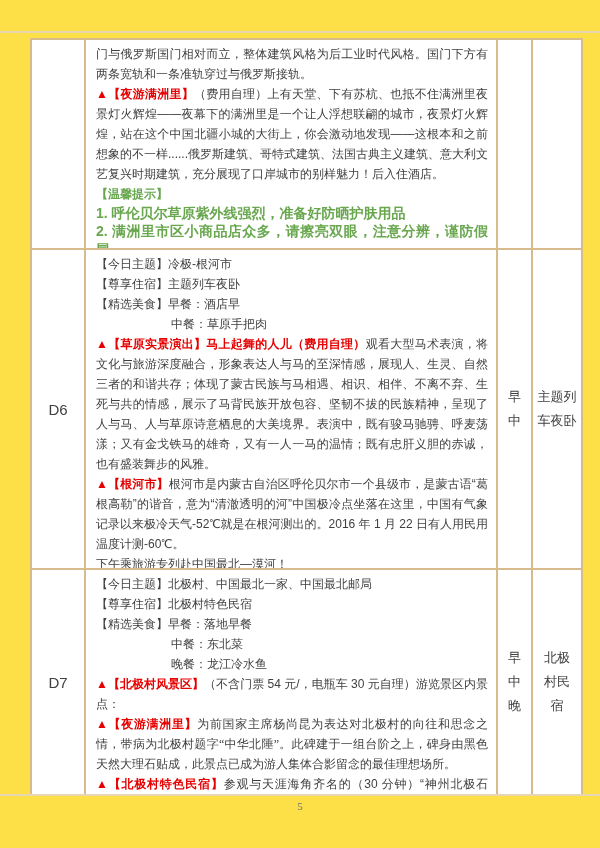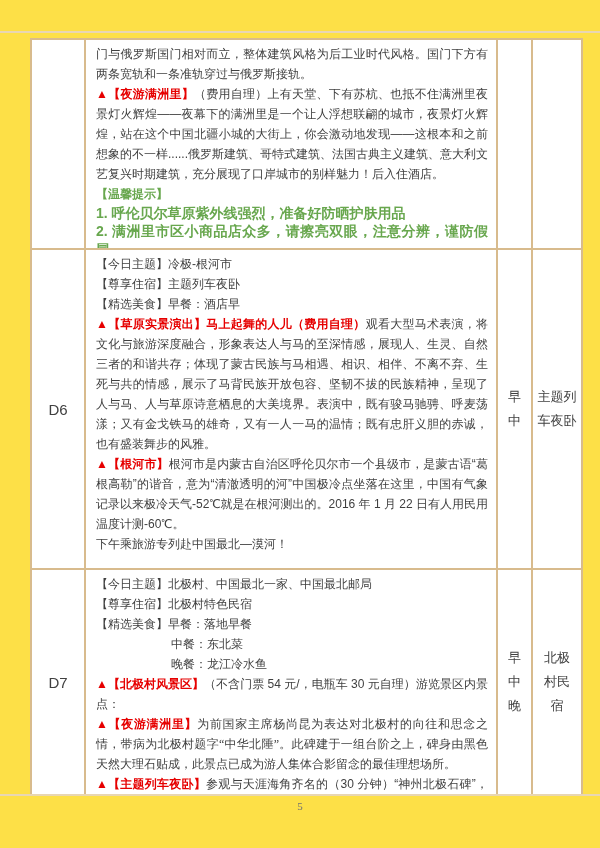--- a/index.html
+++ b/index.html
@@ -52,20 +52,21 @@
         </div>
       <div class="cell meals-cell"></div>
       <div class="cell stay-cell"></div>
     </div>
     <div class="row row-1">
       <div class="cell day-cell">D6</div>
       <div class="cell content-cell">
           <p class="p"><span>【今日主题】冷极-根河市</span></p>
           <p class="p"><span>【尊享住宿】主题列车夜卧</span></p>
           <p class="p"><span>【精选美食】早餐：酒店早</span></p>
+          <p class="p" style="padding-left: 75px;"><span>中餐：草原手把肉</span></p>
           <p class="p"><span class="s-r">▲【草原实景演出】马上起舞的人儿（费用自理）</span><span>观看大型马术表演，将文化与旅游深度融合，形象表达人与马的至深情感，展现人、生灵、自然三者的和谐共存；体现了蒙古民族与马相遇、相识、相伴、不离不弃、生死与共的情感，展示了马背民族开放包容、坚韧不拔的民族精神，呈现了人与马、人与草原诗意栖息的大美境界。表演中，既有骏马驰骋、呼麦荡漾；又有金戈铁马的雄奇，又有一人一马的温情；既有忠肝义胆的赤诚，也有盛装舞步的风雅。</span></p>
           <p class="p"><span class="s-r">▲【根河市】</span><span>根河市是内蒙古自治区呼伦贝尔市一个县级市，是蒙古语“葛根高勒”的谐音，意为“清澈透明的河”中国极冷点坐落在这里，中国有气象记录以来极冷天气-52℃就是在根河测出的。2016 年 1 月 22 日有人用民用温度计测-60℃。</span></p>
           <p class="p"><span>下午乘旅游专列赴中国最北—漠河！</span></p>
         </div>
       <div class="cell meals-cell">
           <div>早</div>
           <div>中</div>
         </div>
       <div class="cell stay-cell">
           <div>主题列</div>
@@ -75,21 +76,21 @@
     <div class="row row-2">
       <div class="cell day-cell">D7</div>
       <div class="cell content-cell">
           <p class="p"><span>【今日主题】北极村、中国最北一家、中国最北邮局</span></p>
           <p class="p"><span>【尊享住宿】北极村特色民宿</span></p>
           <p class="p"><span>【精选美食】早餐：落地早餐</span></p>
           <p class="p" style="padding-left: 75px;"><span>中餐：东北菜</span></p>
           <p class="p" style="padding-left: 75px;"><span>晚餐：龙江冷水鱼</span></p>
           <p class="p"><span class="s-r">▲【北极村风景区】</span><span class="s-b">（不含门票 54 元/，电瓶车 30 元自理）</span><span>游览景区内景点：</span></p>
           <p class="p serif"><span class="s-r">▲【夜游满洲里】</span><span>为前国家主席杨尚昆为表达对北极村的向往和思念之情，带病为北极村题字“中华北陲”。此碑建于一组台阶之上，碑身由黑色天然大理石贴成，此景点已成为游人集体合影留念的最佳理想场所。</span></p>
-          <p class="p"><span class="s-r">▲【主题列车夜卧】</span><span>参观与天涯海角齐名的（30 分钟）“神州北极石碑”，象征着中国大陆最北端，形成了“南有天涯海角，北有神州北极”的对比，在此留影，是游人到达中国北极的见证和标志，欣赏界江风光。</span></p>
+          <p class="p"><span class="s-r">▲【北极村特色民宿】</span><span>参观与天涯海角齐名的（30 分钟）“神州北极石碑”，象征着中国大陆最北端，形成了“南有天涯海角，北有神州北极”的对比，在此留影，是游人到达中国北极的见证和标志，欣赏界江风光。</span></p>
         </div>
       <div class="cell meals-cell">
           <div>早</div>
           <div>中</div>
           <div>晚</div>
         </div>
       <div class="cell stay-cell">
           <div>北极</div>
           <div>村民</div>
           <div>宿</div>

